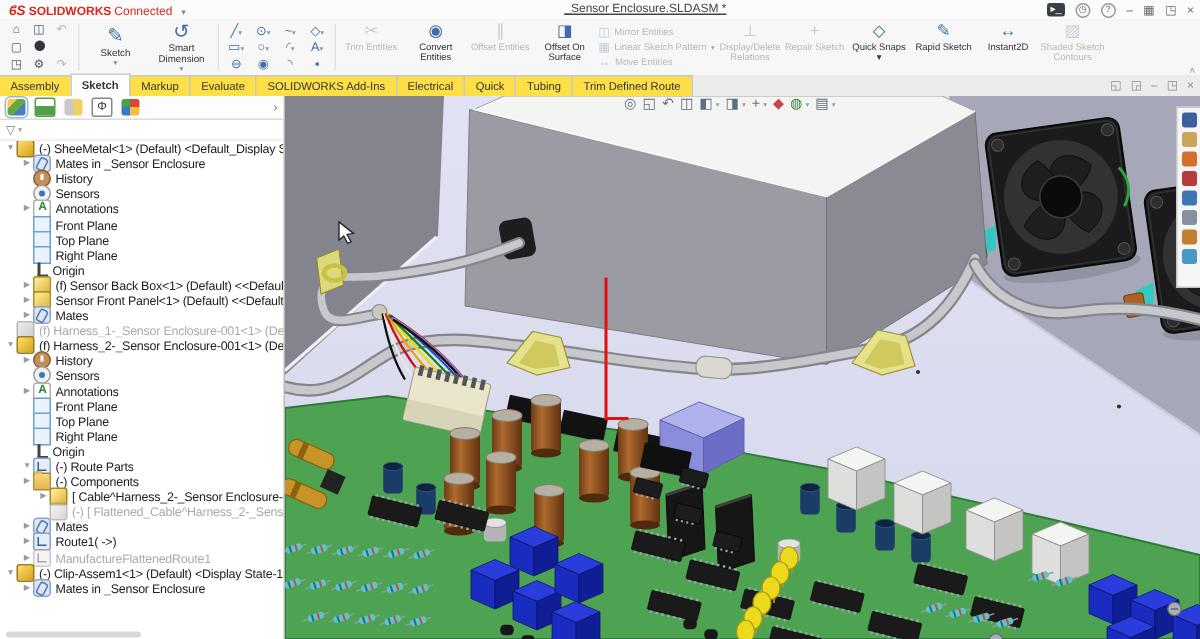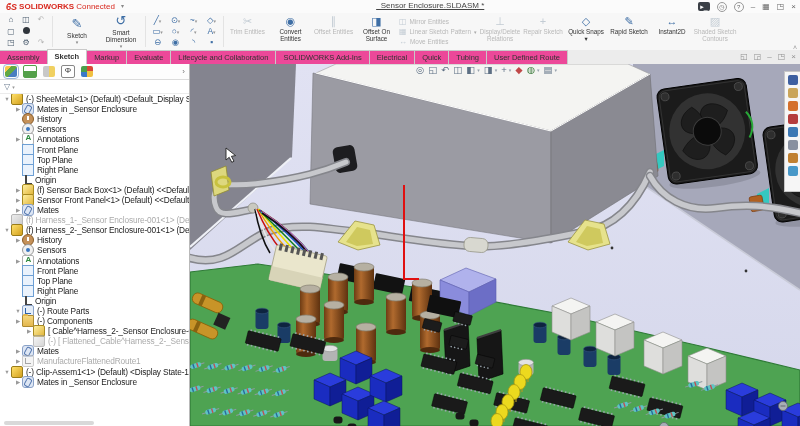--- a/index.html
+++ b/index.html
@@ -1,21 +1,21 @@
 <!DOCTYPE html>
 <html><head>
 <meta charset="utf-8">
 <style>
   html,body{margin:0;padding:0;background:#888;}
   #app{position:relative;width:800px;height:426px;background:#f6f6f6;overflow:hidden;
        font-family:"Liberation Sans","DejaVu Sans",sans-serif;-webkit-font-smoothing:antialiased;}
   
   .titlebar{position:absolute;left:0;top:0;width:800px;height:13px;background:#fbfbfb;border-bottom:1px solid #e8e8e8;
             display:flex;align-items:center;font-size:8px;}
-  .logo{display:flex;align-items:flex-start;gap:2px;padding-left:6px;color:#d8281e;font-weight:bold;}
+  .logo{display:flex;align-items:flex-end;gap:2px;padding-left:6px;color:#d8281e;font-weight:bold;}
   .logo .l-mark{font-style:italic;font-size:9px;}
   .logo .l-conn{font-weight:normal;color:#d8281e;}
   .logo .l-caret{color:#888;font-size:6px;margin-left:4px;}
   .doc-title{position:absolute;left:50%;top:1px;transform:translateX(-22%);color:#444;font-size:8px;text-decoration:underline;}
   .win-ctrls{position:absolute;right:4px;top:0;display:flex;align-items:center;gap:7px;color:#666;font-size:8px;height:13px;}
   .win-ctrls .chip{background:#3a3f46;color:#fff;border-radius:2px;padding:0 2px;font-size:7px;line-height:9px;}
   .win-ctrls .circ{border:1px solid #999;border-radius:50%;width:8px;height:8px;line-height:8px;text-align:center;font-size:6px;}
   
   .ribbon{position:absolute;left:0;top:13px;width:800px;height:37px;background:#f7f7f7;display:flex;align-items:stretch;}
   .rsep{width:1px;background:#e3e3e3;margin:3px 2px;}
@@ -35,21 +35,21 @@
           font-size:6.3px;color:#333;text-align:center;line-height:1.12;}
   .midbtn .bico{font-size:11px;height:13px;color:#3e6ea5;}
   .midbtn.off{color:#b8b8b8;} .midbtn.off .bico{color:#c3ccd4;}
   .listgrp{display:flex;flex-direction:column;justify-content:center;gap:1px;padding:0 1px;}
   .listrow{display:flex;align-items:center;gap:3px;font-size:6.4px;color:#b8b8b8;white-space:nowrap;}
   .listrow .lico{font-size:8px;color:#c3ccd4;}
   .grpcaret{align-self:center;color:#aaa;font-size:5px;padding:0 2px;}
   .collapse{position:absolute;right:3px;top:44px;color:#999;font-size:7px;}
   
   .tabsrow{position:absolute;left:0;top:50px;width:800px;height:14px;background:#ececec;border-bottom:1px solid #c9c9c9;display:flex;align-items:flex-end;}
-  .tab{height:13px;line-height:13px;padding:0 7px;font-size:7.5px;color:#333;background:#ec4899;border:1px solid #c9c9c9;border-bottom:none;margin-left:-1px;white-space:nowrap;}
+  .tab{height:13px;line-height:13px;padding:0 7px;font-size:7.5px;color:#333;background:#fde047;border:1px solid #c9c9c9;border-bottom:none;margin-left:-1px;white-space:nowrap;}
   .tab.active{background:#fff;font-weight:bold;height:14px;line-height:14px;}
   .vp-winctrls{position:absolute;right:4px;top:52px;display:flex;gap:6px;color:#8f8f8f;font-size:8px;}
   
   .main{position:absolute;left:0;top:64px;width:800px;height:362px;display:flex;}
   
   .tree{width:190px;height:362px;background:#fff;border-right:1px solid #b9b9b9;position:relative;overflow:hidden;}
   .ptabs{height:15px;border-bottom:1px solid #dcdcdc;display:flex;align-items:center;gap:6px;padding-left:5px;background:#fdfdfd;}
   .ptab{width:12px;height:11px;border-radius:2px;}
   .ptab.sel{outline:1px solid #9ab6d8;outline-offset:1px;}
   .ptabs .more{margin-left:auto;margin-right:4px;color:#777;font-size:8px;}
@@ -228,26 +228,25 @@
         </div>
       </div>
   </div>
   <span class="collapse">˄</span>
 
   <div class="tabsrow" id="tabsrow">
       <span class="tab">Assembly</span>
       <span class="tab active">Sketch</span>
       <span class="tab">Markup</span>
       <span class="tab">Evaluate</span>
-      <span class="tab">Lifecycle and Collaboration</span>
       <span class="tab">SOLIDWORKS Add-Ins</span>
       <span class="tab">Electrical</span>
       <span class="tab">Quick</span>
       <span class="tab">Tubing</span>
-      <span class="tab">User Defined Route</span>
+      <span class="tab">Trim Defined Route</span>
     </div>
   <div class="vp-winctrls">
     <span>◱</span>
     <span>◲</span>
     <span>–</span>
     <span>◳</span>
     <span>×</span>
   </div>
 
   <div class="main">
@@ -388,20 +387,25 @@
           </span>
           <span class="trow gray" style="padding-left: 25px;">
             <span class="tarrow"></span>
             <span class="ticon i-part i-gray"></span>
             <span class="tlabel">(-) [ Flattened_Cable^Harness_2-_Sensor Enclosur</span>
           </span>
           <span class="trow" style="padding-left: 14px;">
             <span class="tarrow">▶</span>
             <span class="ticon i-mates"></span>
             <span class="tlabel">Mates</span>
+          </span>
+          <span class="trow" style="padding-left: 14px;">
+            <span class="tarrow">▶</span>
+            <span class="ticon i-route"></span>
+            <span class="tlabel">Route1( -&gt;)</span>
           </span>
           <span class="trow gray" style="padding-left: 14px;">
             <span class="tarrow">▶</span>
             <span class="ticon i-route i-gray"></span>
             <span class="tlabel">ManufactureFlattenedRoute1</span>
           </span>
           <span class="trow" style="padding-left: 3px;">
             <span class="tarrow">▼</span>
             <span class="ticon i-assembly"></span>
             <span class="tlabel">(-) Clip-Assem1&lt;1&gt; (Default) &lt;Display State-1&gt;</span>

